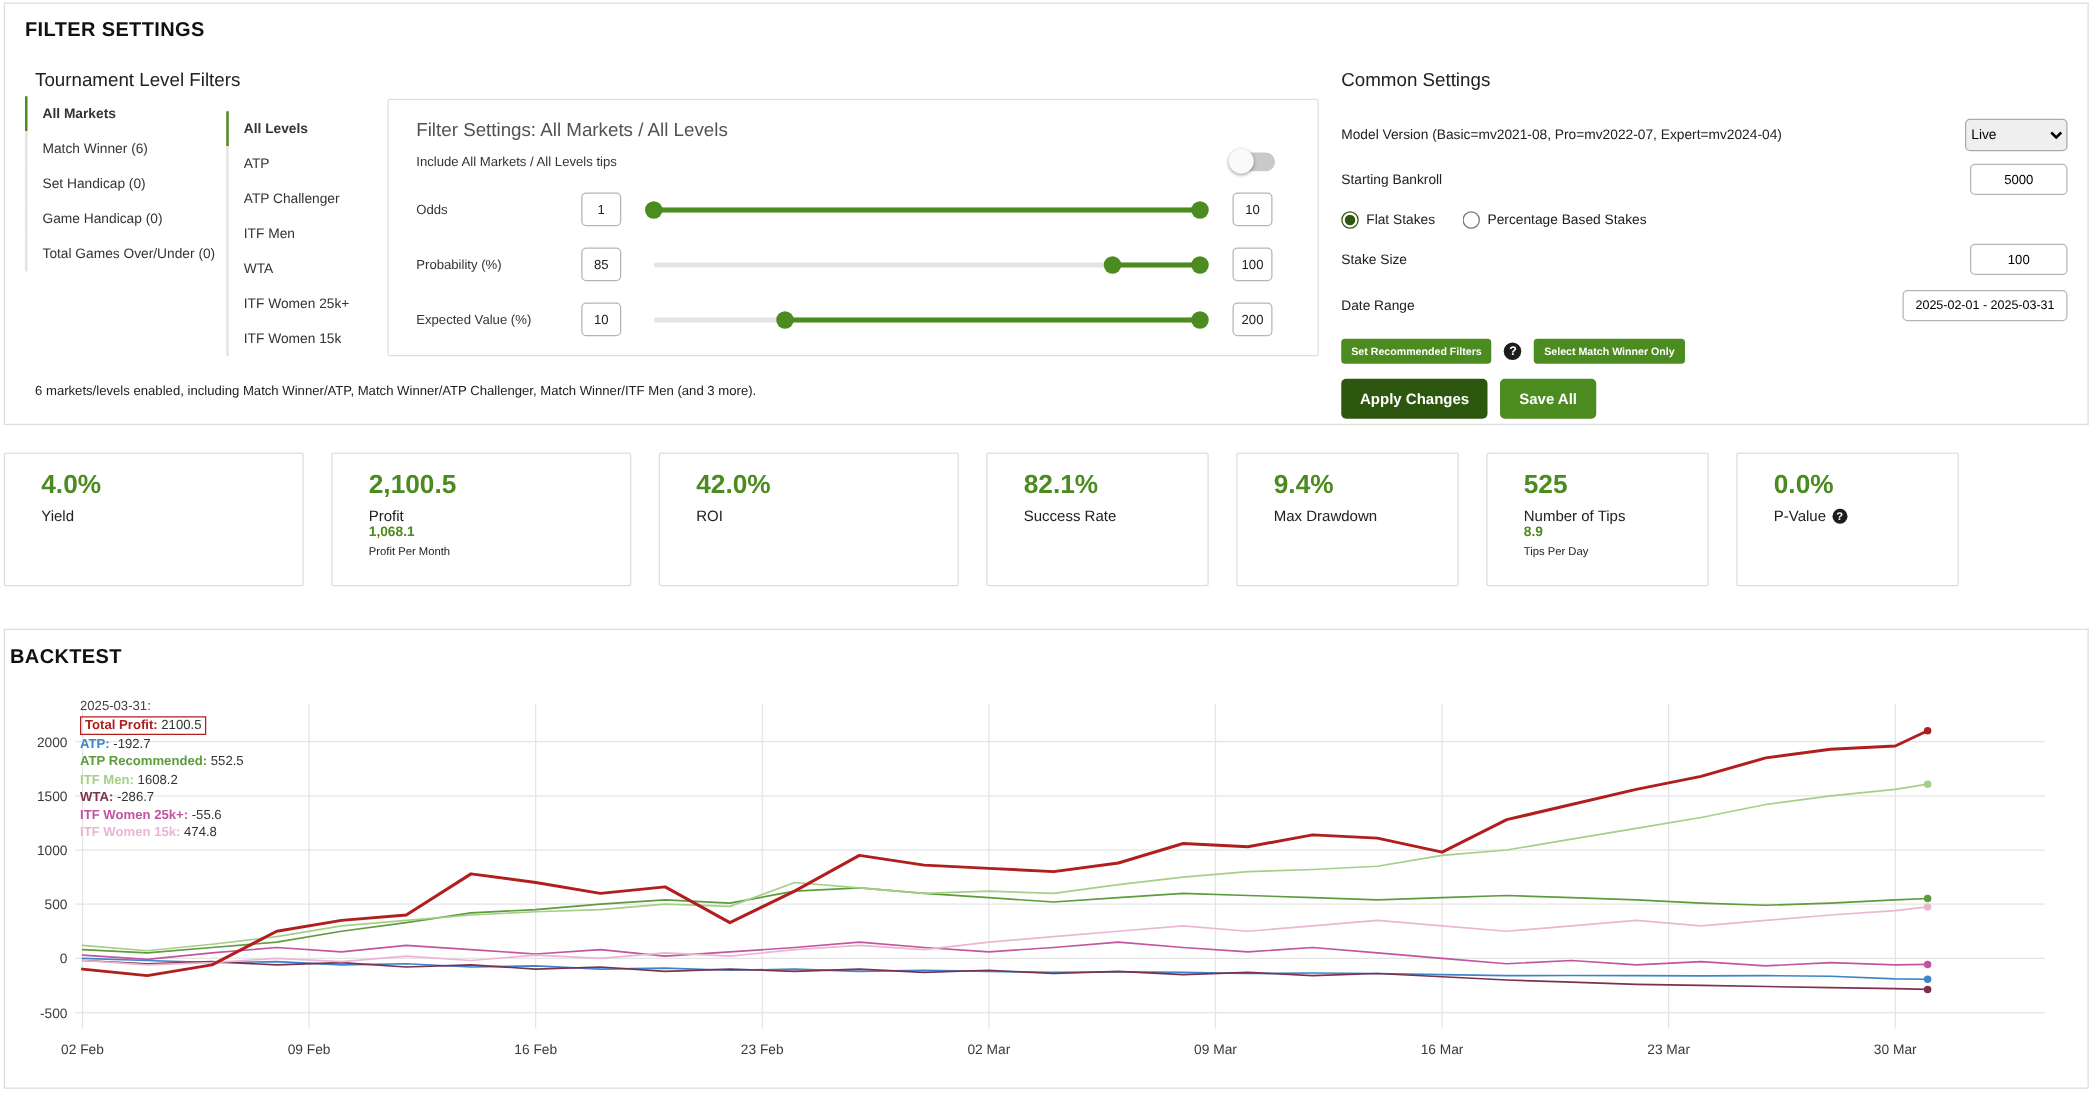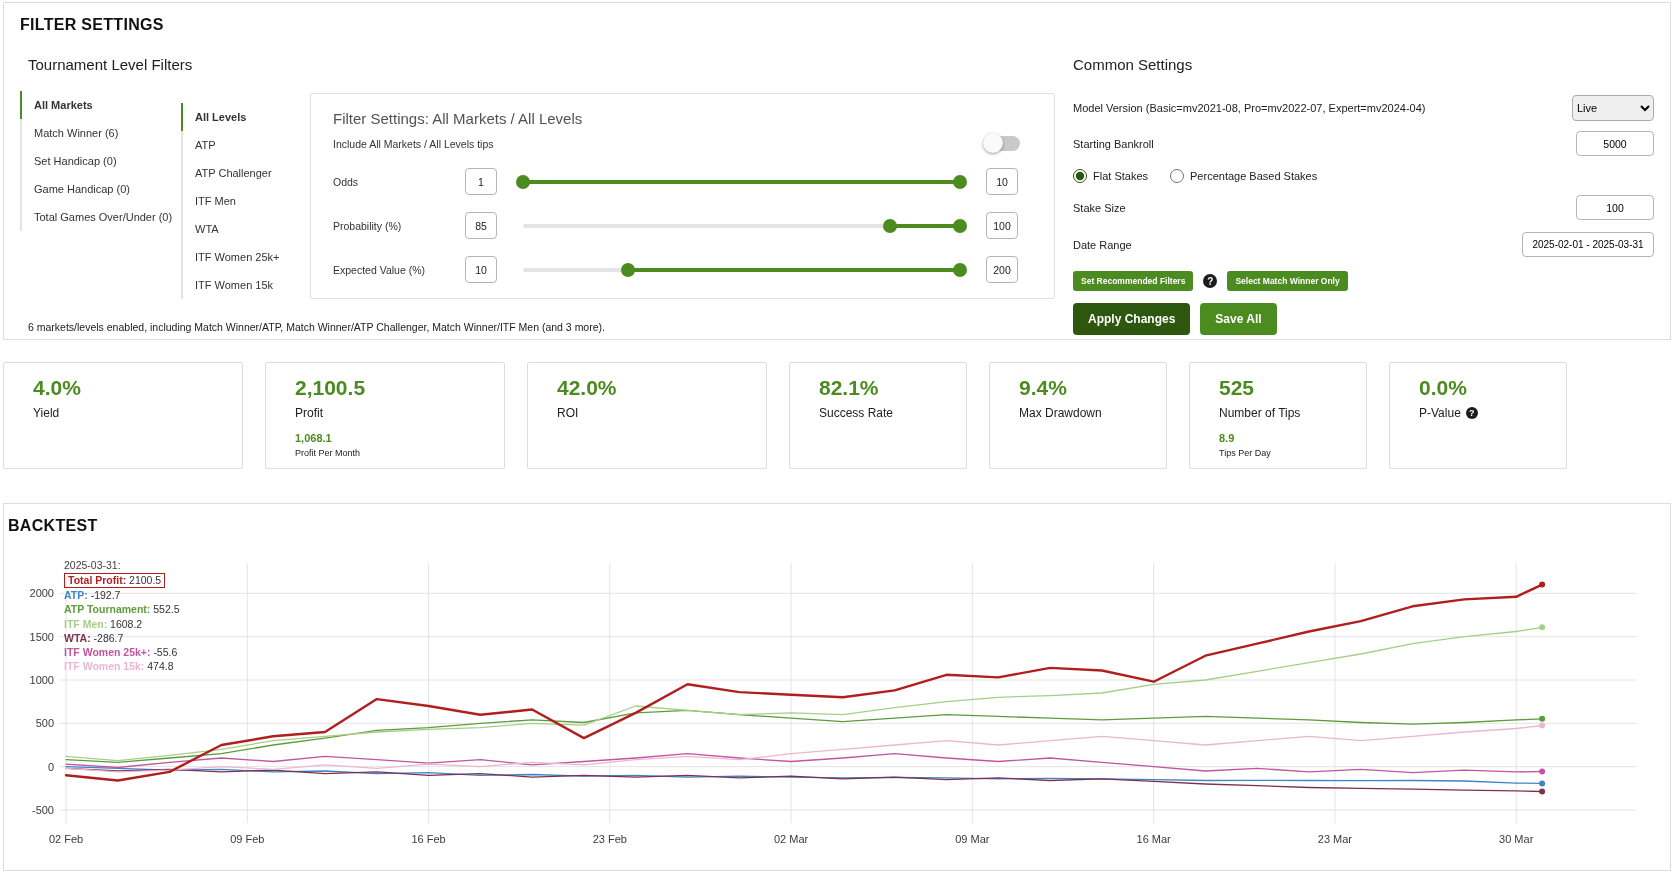--- a/index.html
+++ b/index.html
@@ -8,21 +8,21 @@
   :root { --green:#4c8b1f; --green-dark:#2d570e; --border:#ddd; }
 
   .panel { border: 1px solid var(--border); background: #fff; margin: 2px 3px 0; }
   .panel-label { font-size: 16px; font-weight: 700; letter-spacing: .3px; color: #111; }
 
   
   .filter-panel { padding: 13px 16px 14px; height: 338px; }
   .filter-content { display: flex; margin-top: 22px; }
   .tournament { width: 1035px; flex-shrink: 0; }
   .section-title { font-size: 15px; font-weight: 400; color: #212121; padding-left: 8px; }
-  .tabs-row { display: flex; margin-top: 18px; }
+  .tabs-row { display: flex; margin-top: 4px; }
   .vtabs { list-style: none; }
   .vtabs li { font-size: 11px; color: #333; padding: 8px 10px 8px 12px;
     border-left: 2px solid #e3e3e3; cursor: pointer; white-space: nowrap; }
   .vtabs li.active { border-left-color: var(--green); font-weight: 700; }
   .vtabs.markets { width: 161px; }
   .vtabs.levels  { width: 127px; margin-top: 12px; }
 
   .filter-card { flex: 1; border: 1px solid #e0e0e0; border-radius: 2px;
     margin-top: 2px; margin-left: 2px; padding: 16px 22px 22px; height: 206px; }
   .filter-card h3 { font-size: 15px; font-weight: 400; color: #525252; }
@@ -71,21 +71,21 @@
   .btn-apply { background: var(--green-dark); }
   .btn-save  { background: var(--green); }
 
   
   .stats-row { display: flex; gap: 22px; margin: 22px 3px 0; }
   .card { border: 1px solid var(--border); border-radius: 2px; background: #fff;
     padding: 13px 29px; height: 107px; }
   .card.wide { width: 240px; } .card.narrow { width: 178px; }
   .card .value { font-size: 21px; font-weight: 700; color: var(--green); }
   .card .label { font-size: 12px; color: #212121; margin-top: 6px; display: flex; align-items: center; gap: 5px; }
-  .card .sub-value { font-size: 11px; font-weight: 700; color: var(--green); margin-top: 12px; }
+  .card .sub-value { font-size: 11px; font-weight: 700; color: var(--green); margin-top: 0; }
   .card .sub-label { font-size: 9px; color: #212121; margin-top: 4px; }
   .card .help-circle { width: 12px; height: 12px; font-size: 9px; }
 
   
   .backtest-panel { margin-top: 34px; padding: 13px 4px 8px; height: 368px; }
   .chart-area { position: relative; margin-top: 16px; }
   svg.chart { display: block; width: 1640px; height: 302px; }
   svg text { font-family: "Liberation Sans", sans-serif; }
   .tooltip { position: absolute; left: 56px; top: 8px; font-size: 10.5px; line-height: 1.25; }
   .tip-date { color: #424242; }
@@ -307,20 +307,20 @@
         <circle cx="1534.1" cy="220.5" r="3" fill="#c2559f"></circle>
         <polyline points="58.0,217.4 109.8,220.9 161.6,219.1 213.4,215.7 265.2,218.3 317.0,213.9 368.8,217.4 420.6,213.1 472.3,215.7 524.1,211.3 575.9,213.9 627.7,208.7 679.5,205.3 731.3,208.7 783.1,202.7 834.9,198.3 886.7,194.0 938.5,189.7 990.3,194.0 1042.1,189.7 1093.9,185.3 1145.7,189.7 1197.4,194.0 1249.2,189.7 1301.0,185.3 1352.8,189.7 1404.6,185.3 1456.4,181.0 1508.2,177.5 1534.1,174.5" fill="none" stroke="#eab6d4" stroke-width="1.3" stroke-linejoin="round" stroke-linecap="round"></polyline>
         <circle cx="1534.1" cy="174.5" r="3" fill="#eab6d4"></circle>
         <polyline points="58.0,224.3 109.8,229.5 161.6,220.9 213.4,194.0 265.2,185.3 317.0,181.0 368.8,148.1 420.6,155.0 472.3,163.7 524.1,158.5 575.9,187.1 627.7,161.9 679.5,133.3 731.3,141.1 783.1,143.7 834.9,146.3 886.7,139.4 938.5,123.8 990.3,126.4 1042.1,116.9 1093.9,119.5 1145.7,130.7 1197.4,104.7 1249.2,92.6 1301.0,80.5 1352.8,70.1 1404.6,55.3 1456.4,48.4 1508.2,45.8 1534.1,33.6" fill="none" stroke="#b01e1e" stroke-width="2.4" stroke-linejoin="round" stroke-linecap="round"></polyline>
         <circle cx="1534.1" cy="33.6" r="3" fill="#b01e1e"></circle>
       </svg>
     <div class="tooltip">
       <div class="tip-date">2025-03-31:</div>
     <div class="tip-row boxed" style="border-color: rgb(176, 30, 30);"><span style="color: rgb(176, 30, 30); font-weight: 700;">Total Profit: </span><span class="tip-val">2100.5</span></div>
         <div class="tip-row"><span style="color: rgb(61, 133, 200); font-weight: 700;">ATP: </span><span class="tip-val">-192.7</span></div>
-        <div class="tip-row"><span style="color: rgb(93, 156, 60); font-weight: 700;">ATP Tournament: </span><span class="tip-val">552.5</span></div>
+        <div class="tip-row"><span style="color: rgb(93, 156, 60); font-weight: 700;">ATP Recommended: </span><span class="tip-val">552.5</span></div>
         <div class="tip-row"><span style="color: rgb(165, 207, 135); font-weight: 700;">ITF Men: </span><span class="tip-val">1608.2</span></div>
         <div class="tip-row"><span style="color: rgb(125, 49, 80); font-weight: 700;">WTA: </span><span class="tip-val">-286.7</span></div>
         <div class="tip-row"><span style="color: rgb(194, 85, 159); font-weight: 700;">ITF Women 25k+: </span><span class="tip-val">-55.6</span></div>
         <div class="tip-row"><span style="color: rgb(234, 182, 212); font-weight: 700;">ITF Women 15k: </span><span class="tip-val">474.8</span></div>
       </div>
   </div>
 </section>
 
 </body></html>

